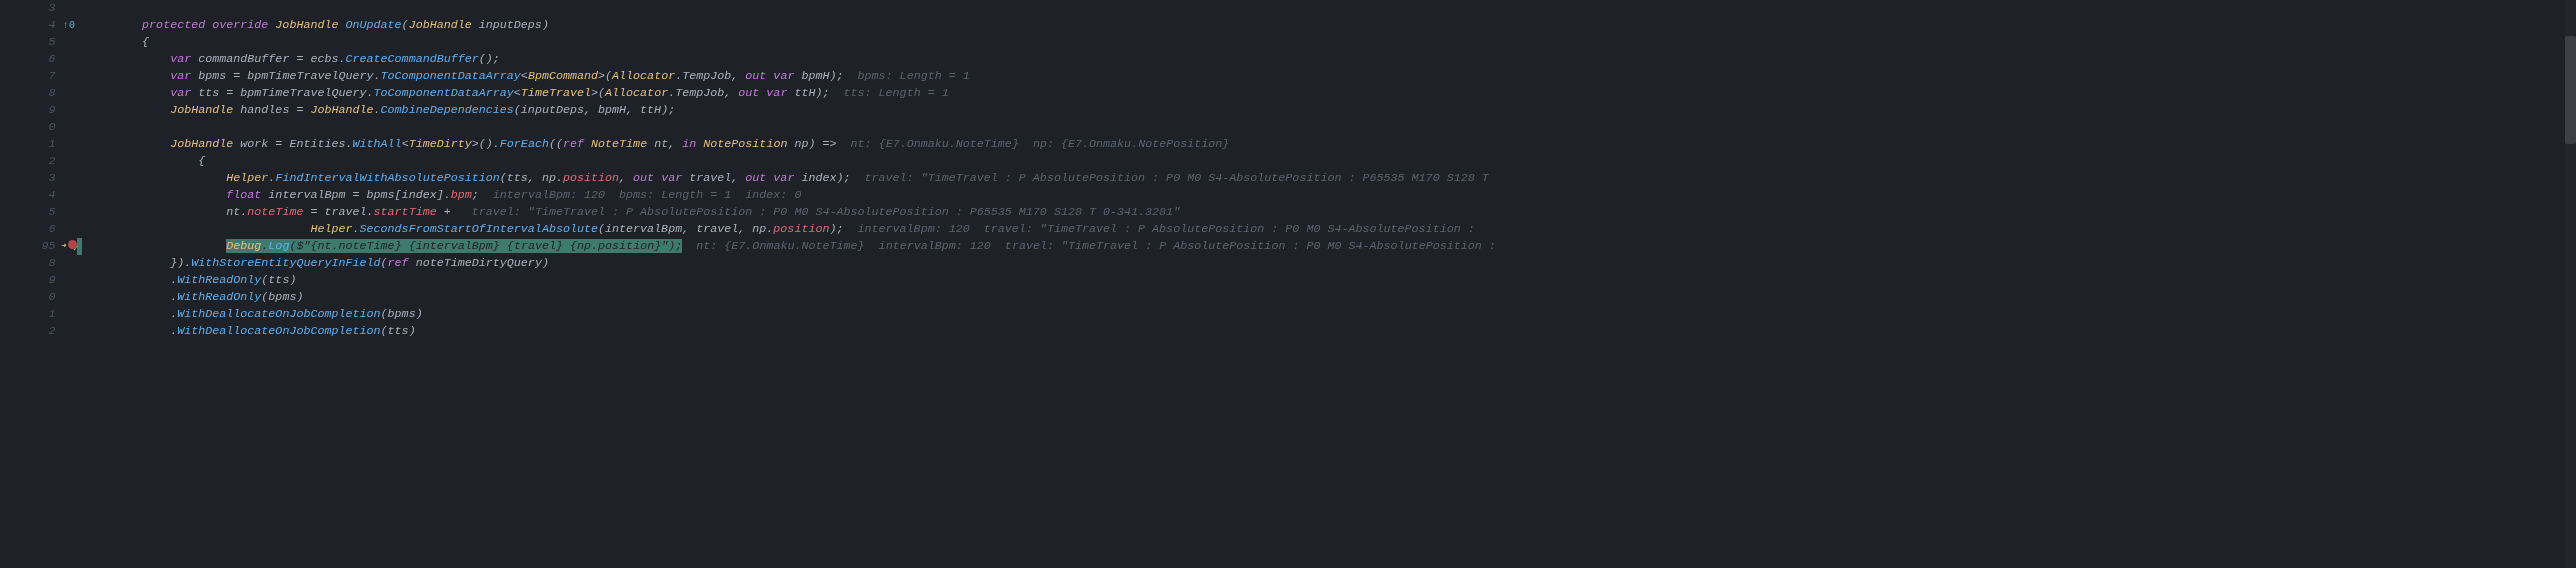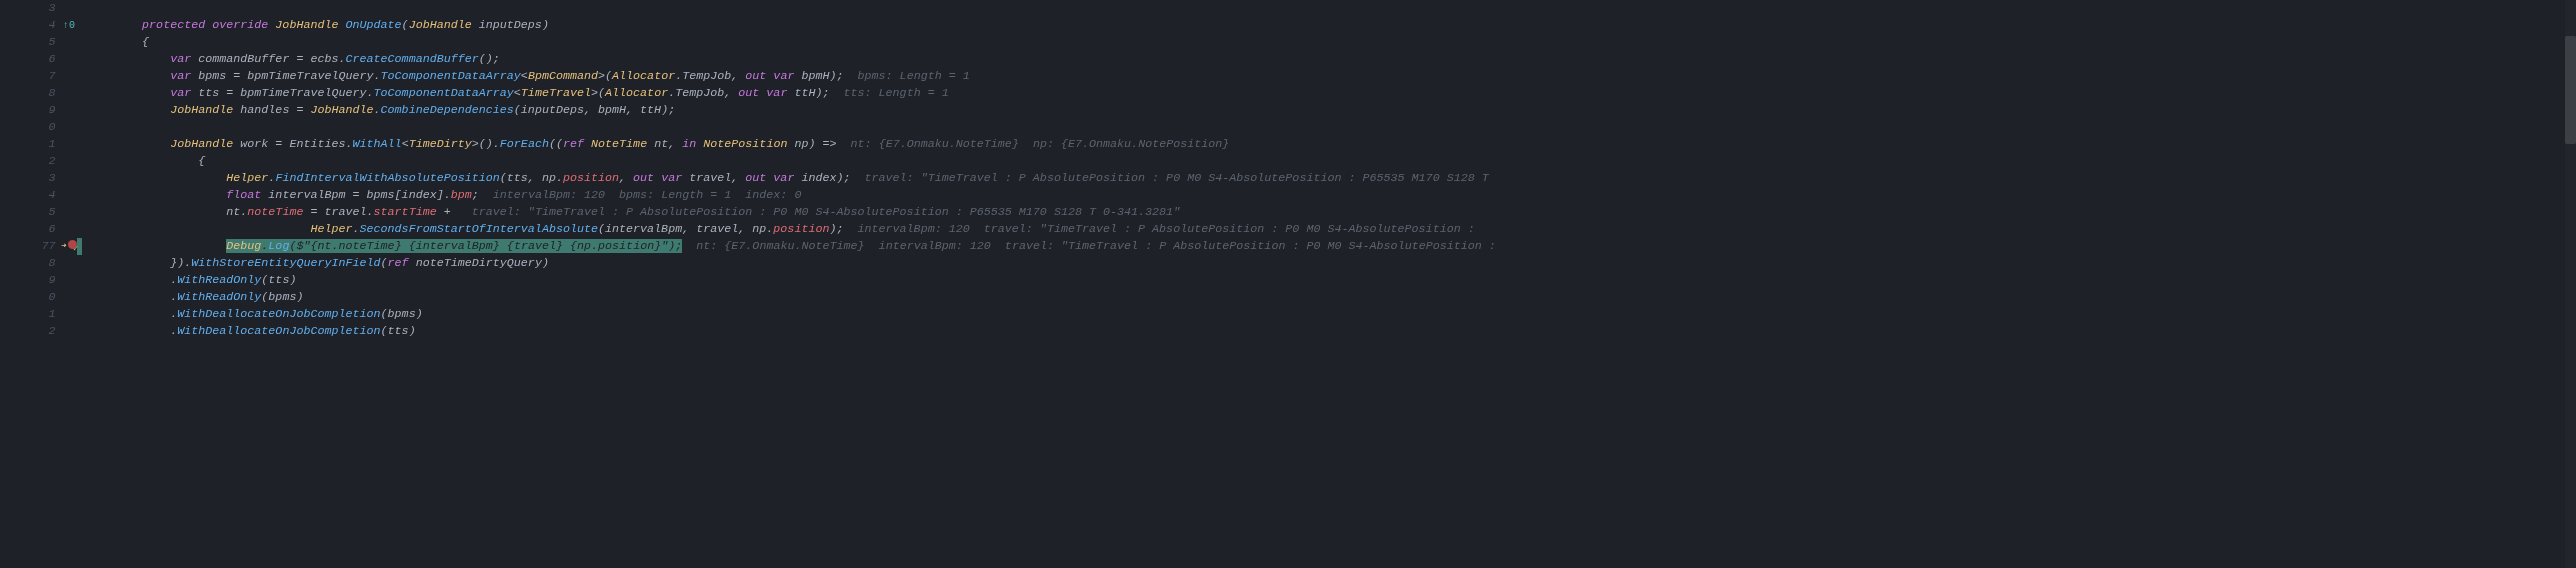--- a/index.html
+++ b/index.html
@@ -85,21 +85,21 @@
       <div class="gutter-line">7</div>
       <div class="gutter-line">8</div>
       <div class="gutter-line">9</div>
       <div class="gutter-line">0</div>
       <div class="gutter-line">1</div>
       <div class="gutter-line">2</div>
       <div class="gutter-line">3</div>
       <div class="gutter-line">4</div>
       <div class="gutter-line">5</div>
       <div class="gutter-line">6</div>
-      <div class="gutter-line">77</div>
+      <div class="gutter-line">95</div>
       <div class="gutter-line">8</div>
       <div class="gutter-line">9</div>
       <div class="gutter-line">0</div>
       <div class="gutter-line">1</div>
       <div class="gutter-line">2</div>
     </div>
 
   <div class="icons" id="icons">
       <div class="icon-row"></div>
       <div class="icon-row">

